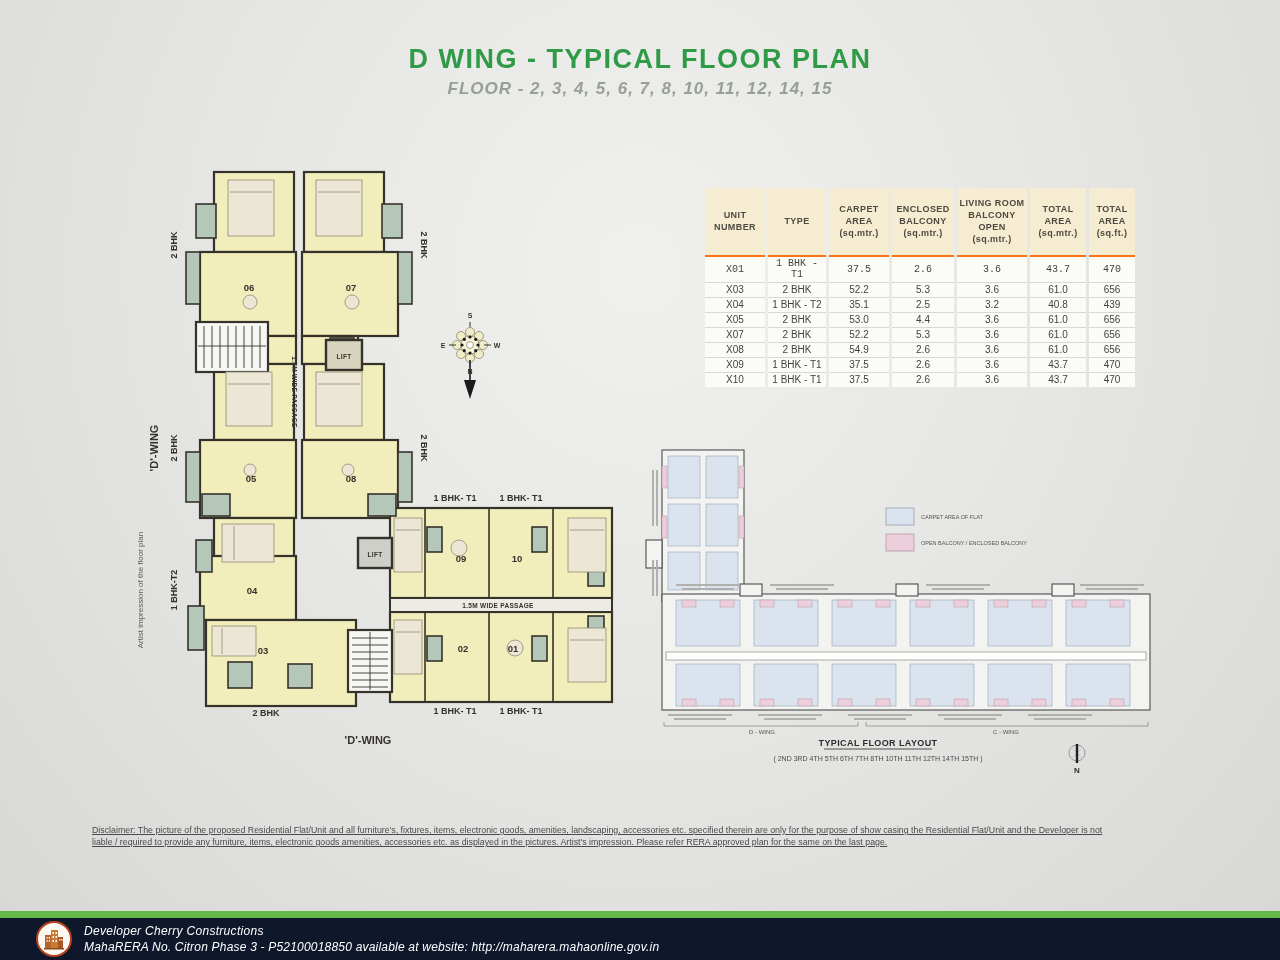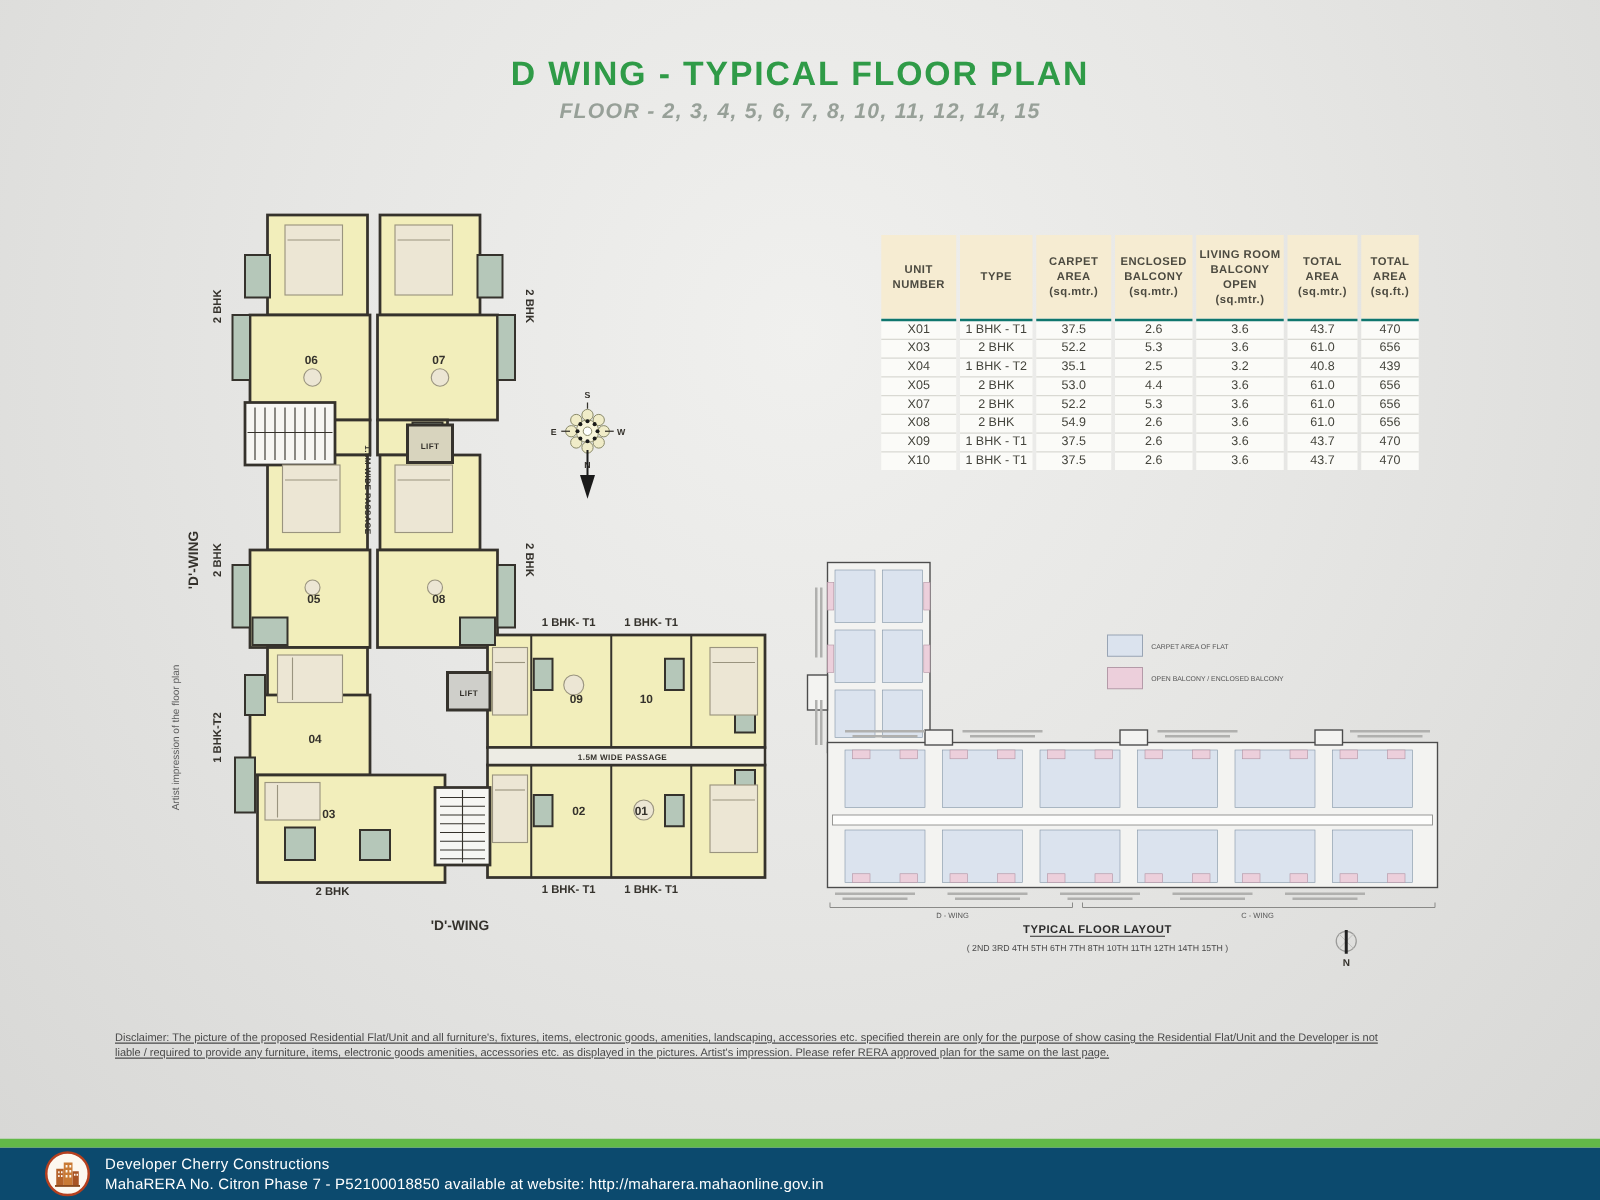--- a/index.html
+++ b/index.html
@@ -17,21 +17,21 @@
   .tbl-wrap { position:absolute; left:702px; top:188px; width:430px; }
   table { border-collapse:separate; border-spacing:3px 0; width:100%; table-layout:fixed; }
   thead th {
     background:#f6ecd2; color:#4c4a40; font-size:9px; font-weight:bold;
     letter-spacing:.4px; line-height:1.35; padding:9px 2px; vertical-align:middle; text-align:center;
   }
   tbody td {
     background:#fbfbf8; color:#44443c; font-size:10px; text-align:center;
     padding:1.5px 2px; border-top:1px solid #d9d9d3;
   }
-  tbody tr:first-child td { border-top:2px solid #0f766e; }
+  tbody tr:first-child td { border-top:2px solid #f97316;font-family:Liberation Mono, monospace; }
   
   svg.canvas { position:absolute; left:0; top:0; font-family:"Liberation Sans", sans-serif; }
   .r { fill:#f2eebb; stroke:#35322c; stroke-width:2.2; }
   .g { fill:#b5c7b9; stroke:#35322c; stroke-width:1.6; }
   .w { fill:#f6f6f3; stroke:#35322c; stroke-width:2.2; }
   .lift1 { fill:#d8d4be; stroke:#35322c; stroke-width:2.4; }
   .lift2 { fill:#cfcfca; stroke:#35322c; stroke-width:2.4; }
   .f { fill:#ece6d4; stroke:#9a947f; stroke-width:.9; }
   .fl { stroke:#9a947f; stroke-width:.9; }
   .hv { stroke:#35322c; stroke-width:.9; }
@@ -48,21 +48,21 @@
   .op { fill:#eccfdb; stroke:#b495a5; stroke-width:.5; }
   .obar { fill:#b0b0ae; }
   .otxt { font-size:5.5px; fill:#555; }
   .ocap { font-size:9px; font-weight:bold; fill:#2c2c2c; text-anchor:middle; letter-spacing:.4px; }
   .onote { font-size:7px; fill:#4a4a4a; text-anchor:middle; }
   .owing { font-size:6px; fill:#555; text-anchor:middle; }
   
   .disclaimer { position:absolute; left:92px; top:824px; width:1110px; color:#4a4a4a;
     font-size:8.8px; line-height:12px; white-space:nowrap;text-decoration:underline; }
   
-  .footer { position:absolute; left:0; bottom:0; width:100%; height:42px; background:#0c4a6e; }
+  .footer { position:absolute; left:0; bottom:0; width:100%; height:42px; background:#0f172a;font-style:italic; }
   .footer .stripe { position:absolute; top:-7px; left:0; width:100%; height:7px; background:#62b948; }
   .footer .inner { display:flex; align-items:center; height:100%; padding-left:36px; }
   .logo { width:36px; height:36px; border-radius:50%; background:#fdf8f0; border:2px solid #b5401f;
     display:flex; align-items:center; justify-content:center; flex-shrink:0; }
   .ftext { margin-left:12px; color:#fff; }
   .ftext .l1 { font-size:12px; letter-spacing:.3px; }
   .ftext .l2 { font-size:12px; letter-spacing:.2px; margin-top:2px; }
 </style>
 </head>
 <body>
@@ -498,16 +498,16 @@
           <rect x="6.8" y="10" width="1.2" height="1.6" fill="#fdf8f0"></rect>
         <rect x="4.5" y="13" width="1.2" height="1.6" fill="#fdf8f0"></rect>
           <rect x="6.8" y="13" width="1.2" height="1.6" fill="#fdf8f0"></rect>
         <rect x="17.2" y="12" width="1.2" height="1.6" fill="#fdf8f0"></rect>
           <rect x="19.2" y="12" width="1.2" height="1.6" fill="#fdf8f0"></rect>
         <rect x="2" y="21" width="20" height="1.5" fill="#8a4a1e"></rect>
       </svg>
     </div>
     <div class="ftext">
       <div class="l1">Developer Cherry Constructions</div>
-      <div class="l2">MahaRERA No. Citron Phase 7 - P52100018850 available at website: http://maharera.mahaonline.gov.in</div>
+      <div class="l2">MahaRERA No. Citron Phase 3 - P52100018850 available at website: http://maharera.mahaonline.gov.in</div>
     </div>
   </div>
 </div>
 
 </body></html>

